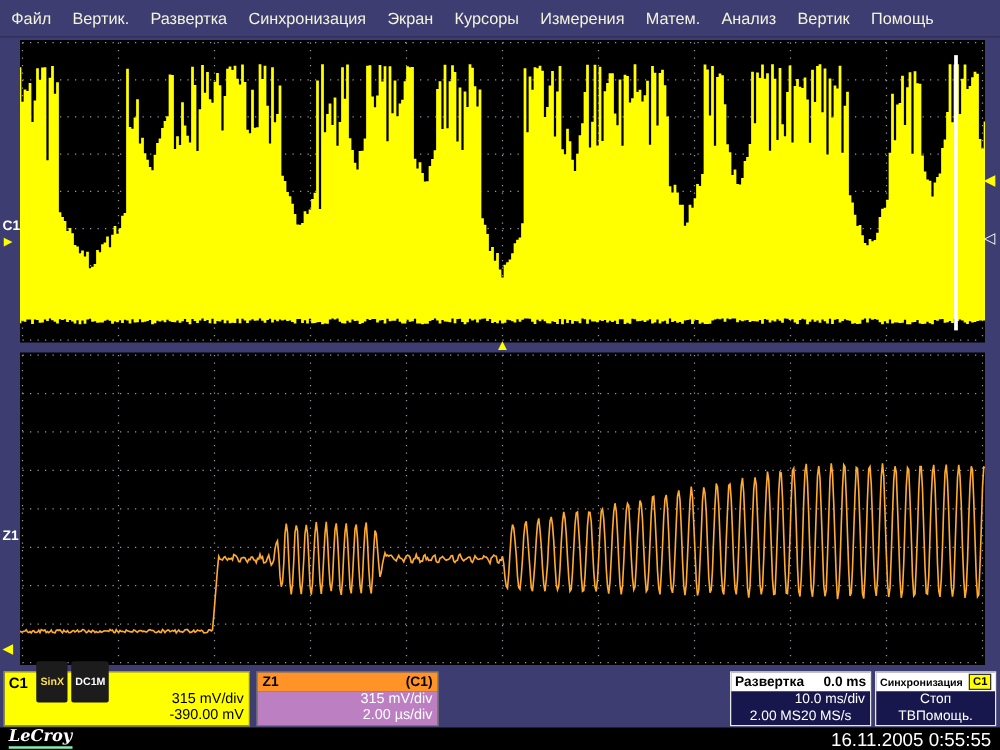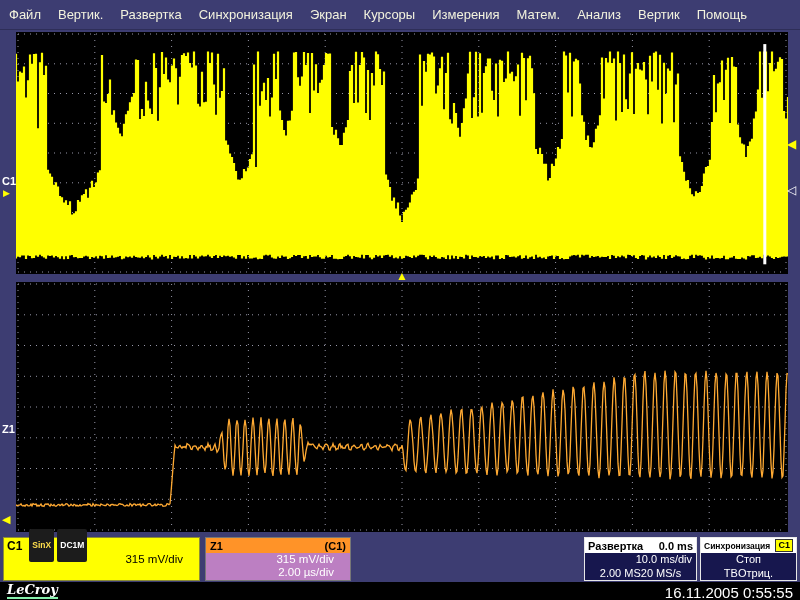--- a/index.html
+++ b/index.html
@@ -25,21 +25,21 @@
   .yellow{color:#ffff00;}
   .white{color:#ffffff;}
   
   .box{position:absolute;top:537px;height:44px;box-sizing:border-box;font-size:11px;}
   .c1box{left:3px;width:197px;background:#ffff00;color:#000;border:1px solid #8d8d35;}
   .boxhead{height:15px;display:flex;align-items:center;padding:0 3px;}
   .c1box .boxhead{font-weight:bold;}
   .c1name{font-size:12px;margin-right:7px;}
   .badge{background:#1c1c1c;color:#ffdf4d;font-size:8.5px;font-weight:bold;padding:12px 3px;border-radius:2px;margin-right:3px;line-height:1;}
   .badge.b2{color:#fff;}
-  .rlines{padding:0 16px;text-align:right;line-height:13px;font-size:11.5px;}
+  .rlines{padding:0 4px;text-align:right;line-height:13px;font-size:11.5px;}
   .z1box{left:205px;width:146px;border:1px solid #777;}
   .z1head{background:#ff9328;color:#000;font-weight:bold;height:15px;display:flex;align-items:center;justify-content:space-between;padding:0 4px;font-size:11px;box-sizing:border-box;}
   .z1body{background:#bc7fc2;color:#fff;height:27px;box-sizing:border-box;}
   .tbox{border:1px solid #e8e8e8;background:#17174e;color:#fff;}
   .tbbox{left:584px;width:113px;}
   .trbox{left:700px;width:97px;}
   .whitehead{background:#fff;color:#000;height:15px;display:flex;align-items:center;justify-content:space-between;padding:0 3px;font-weight:bold;box-sizing:border-box;}
   .tbhead-title,.tbhead-val{font-size:11px;}
   .trhead-title{font-size:8.5px;}
   .c1badge{background:#ffff00;border:1px solid #333;color:#000;font-size:9px;font-weight:bold;padding:0 2px;line-height:11px;}
@@ -136,20 +136,21 @@
 <span class="marker yellow" style="left:396px;top:270px;font-size:12px;">▲</span>
 
 <div class="box c1box">
   <div class="boxhead">
     <span class="c1name">C1</span>
     <span class="badge">SinX</span>
     <span class="badge b2">DC1M</span>
   </div>
   <div class="rlines">
     <div>315 mV/div</div>
+    <div>-390.00 mV</div>
   </div>
 </div>
 
 <div class="box z1box">
   <div class="z1head">
     <span>Z1</span>
     <span>(C1)</span>
   </div>
   <div class="z1body rlines">
     <div>315 mV/div</div>
@@ -174,19 +175,19 @@
 <div class="box tbox trbox">
   <div class="whitehead">
     <span class="trhead-title">Синхронизация</span>
     <span class="c1badge">C1</span>
   </div>
   <div class="tbody-line">
     <span>Стоп</span>
   </div>
   <div class="tbody-line">
     <span>ТВ</span>
-    <span>Отриц.</span>
+    <span>Помощь.</span>
   </div>
 </div>
 
 <div class="footer"></div>
 <span class="logo">LeCroy</span>
 <span class="datetime">16.11.2005 0:55:55</span>
 
 </body></html>

